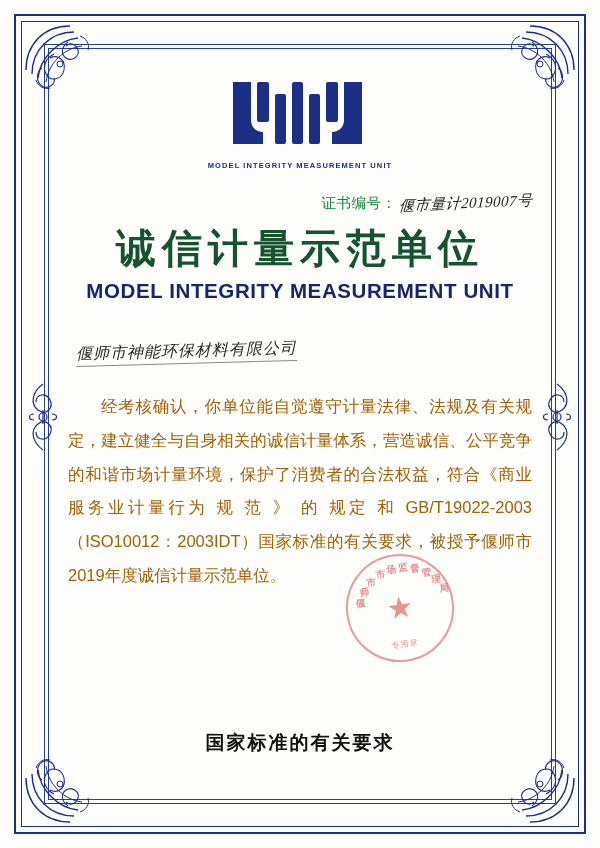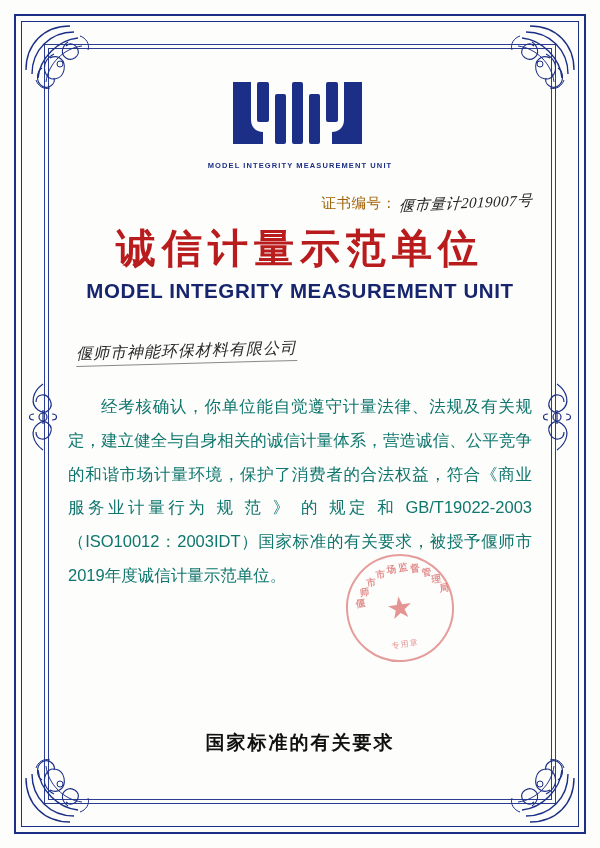--- a/index.html
+++ b/index.html
@@ -105,42 +105,42 @@
     text-align: right;
     padding-right: 8px;
     font-size: 14px;
     color: #1a1a1a;
     display: flex;
     justify-content: flex-end;
     align-items: flex-end;
   }
   .cert-no-label {
     font-size: 14.5px;
-    color: #a16207;
+    color: #15803d;
     letter-spacing: 0.5px;
   }
   .cert-no-value {
     font-family: "Liberation Serif", serif;
     font-size: 15px;
     color: #222;
     margin-left: 2px;
     transform: rotate(-2.5deg) skewX(-6deg);
     font-style: italic;
     letter-spacing: 0.5px;
     white-space: nowrap;
   }
 
   
   .title-cn {
     margin-top: 12px;
     text-align: center;
     font-family: "Liberation Sans", sans-serif;
     font-size: 40px;
     font-weight: bold;
-    color: #b91c1c;
+    color: #14532d;
     letter-spacing: 6px;
     line-height: 1.15;
   }
   .title-en {
     margin-top: 8px;
     text-align: center;
     font-size: 20.5px;
     font-weight: bold;
     color: #16256e;
     letter-spacing: 0.6px;
@@ -161,21 +161,21 @@
     letter-spacing: 1px;
   }
 
   
   .body-text {
     margin-top: 26px;
     margin-left: 8px;
     margin-right: 8px;
     font-size: 16.5px;
     line-height: 2.05;
-    color: #0f766e;
+    color: #a16207;
     text-align: justify;
     text-justify: inter-ideograph;
     text-indent: 2em;
     font-family: "Liberation Sans", sans-serif;
   }
 
   
   .issuer-row {
     margin-top: 44px;
     text-align: center;

